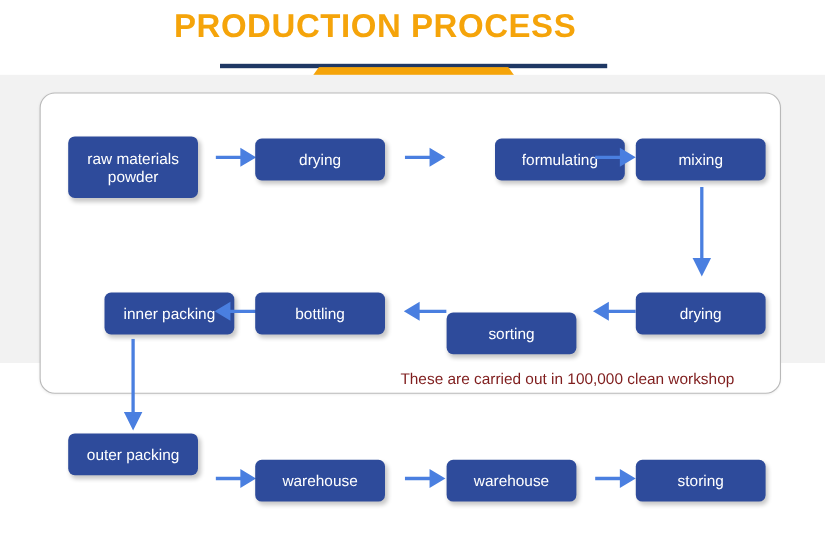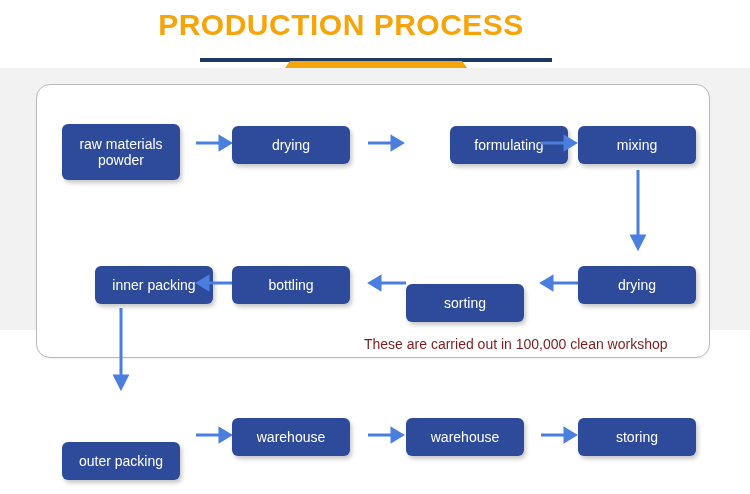--- a/index.html
+++ b/index.html
@@ -128,21 +128,21 @@
 </div>
 
 <div class="note">These are carried out in 100,000 clean workshop</div>
 
 <div class="arrow" style="left:110px;top:308px;">
   <svg width="22" height="86" viewBox="0 0 22 86">
       <path d="M11 0 V70 M5 68 L11 80 L17 68 Z" stroke="#4a7fe0" stroke-width="3" fill="#4a7fe0"></path>
     </svg>
 </div>
 
-<div class="pbox" style="left:62px;top:442px;">
+<div class="pbox" style="left:62px;top:394px;">
   <span>outer packing</span>
 </div>
 <div class="arrow" style="left:196px;top:425px;">
   <svg width="40" height="20" viewBox="0 0 40 20">
       <path d="M0 10 H26 M24 4 L34 10 L24 16 Z" stroke="#4a7fe0" stroke-width="3" fill="#4a7fe0"></path>
     </svg>
 </div>
 <div class="pbox" style="left:232px;top:418px;">
   <span>warehouse</span>
 </div>

